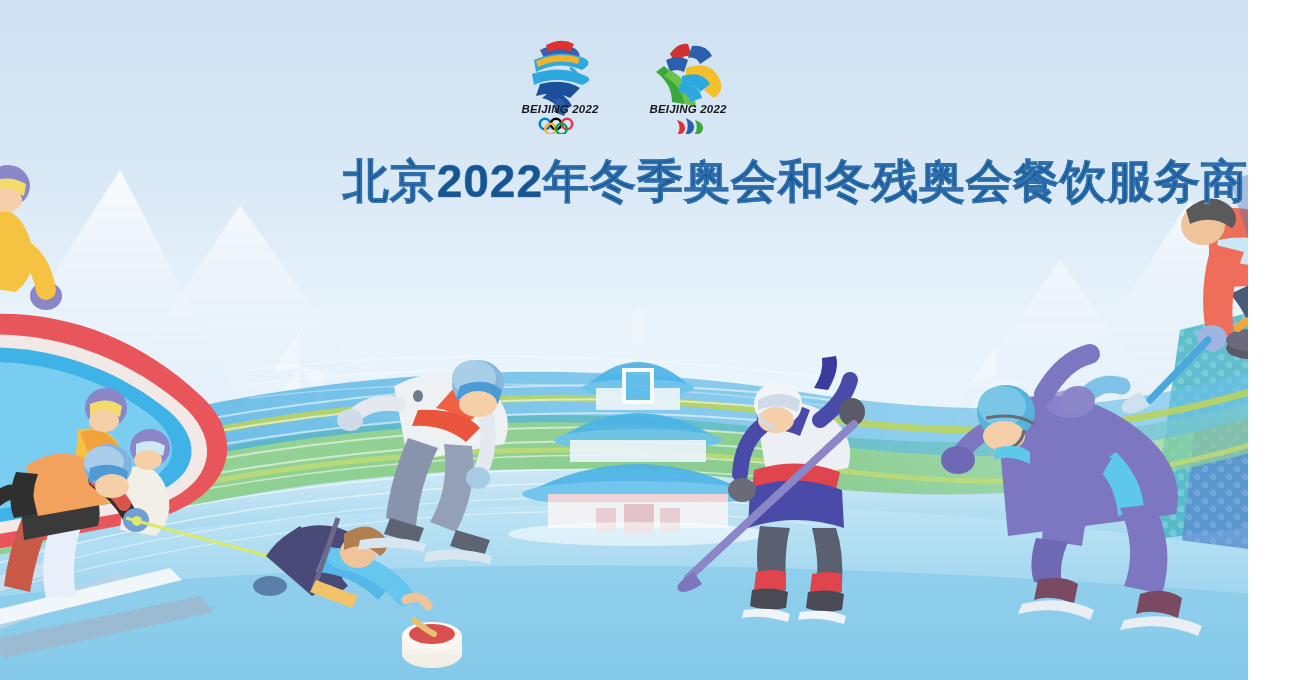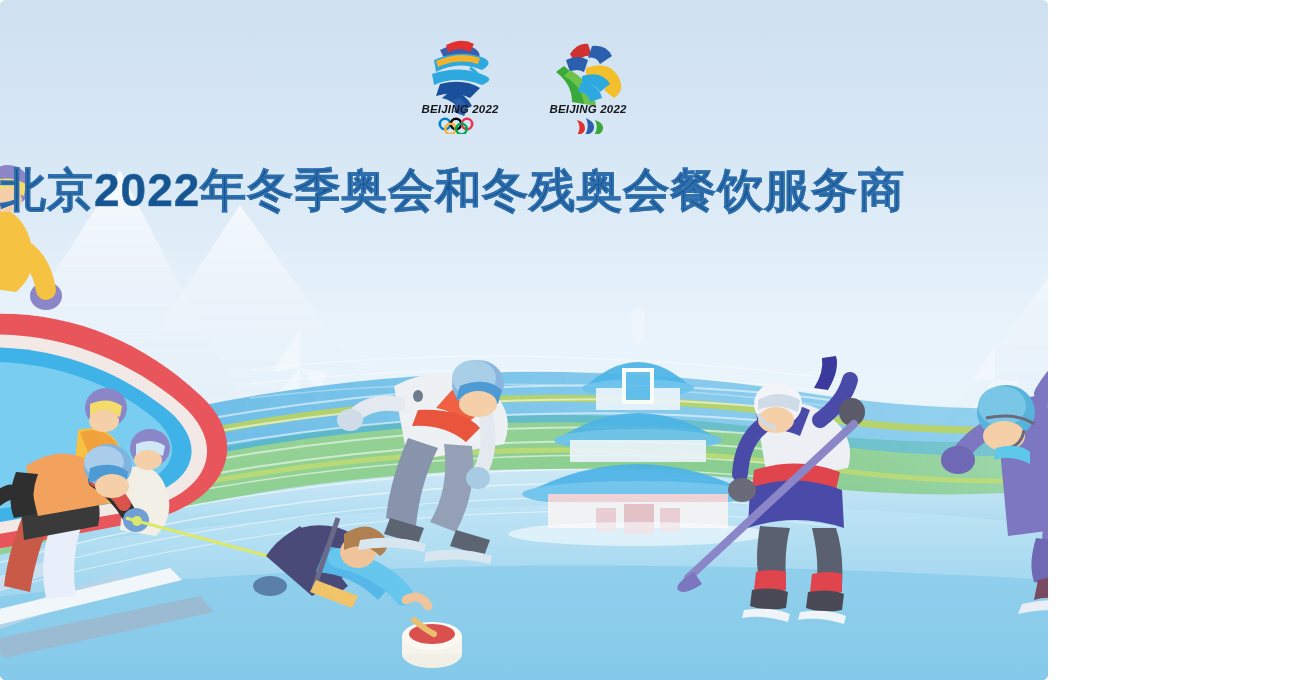--- a/index.html
+++ b/index.html
@@ -1,32 +1,31 @@
 <!DOCTYPE html>
 <html><head>
 <meta charset="utf-8">
 <style>
   html,body{margin:0;padding:0;background:#fff;}
   body{font-family:"Liberation Sans","DejaVu Sans",sans-serif;}
 
   #banner{
-    position:relative;width:1048px;height:680px;overflow:hidden;
+    position:relative;width:1248px;height:680px;overflow:hidden;
     background:linear-gradient(180deg,#cfe0f1 0%,#d6e6f4 22%,#e4eff8 42%,#eaf4fb 55%,#dff0fa 68%,#9fd6ef 82%,#7cc5e8 100%);
-    border-radius:6px;
   }
   .layer{position:absolute;inset:0;}
   .svgfull{position:absolute;left:0;top:0;width:1300px;height:680px;}
 
   
   #emblems{position:absolute;left:0;top:30px;width:100%;height:108px;
            display:flex;justify-content:center;align-items:flex-start;gap:32px;z-index:40;}
   .emblem{width:96px;height:104px;position:relative;}
 
   
-  #title-wrap{position:absolute;left:0;top:160px;width:100%;text-align:left;z-index:45;}
+  #title-wrap{position:absolute;left:0;top:151px;width:100%;text-align:right;z-index:45;}
   #title{
     display:inline-block;
     font-family:"Liberation Sans","DejaVu Sans",sans-serif;
     font-weight:700;font-size:46px;letter-spacing:1px;
     color:#16558f;
     -webkit-text-stroke:0.6px #2f6fae;
     text-shadow:0 1px 0 rgba(255,255,255,.45);
     white-space:nowrap;
   }
 </style>

